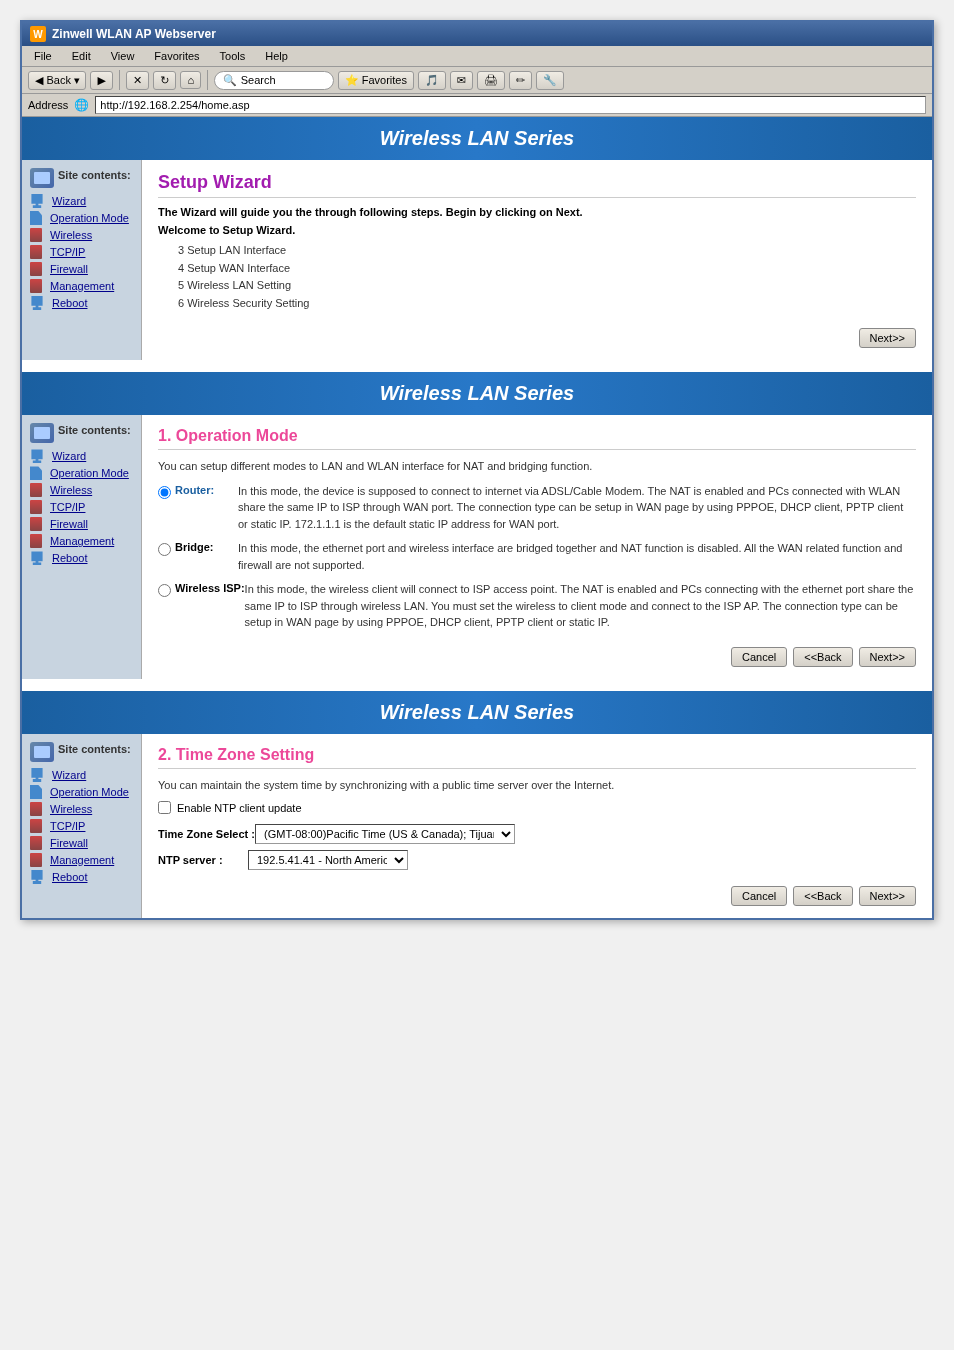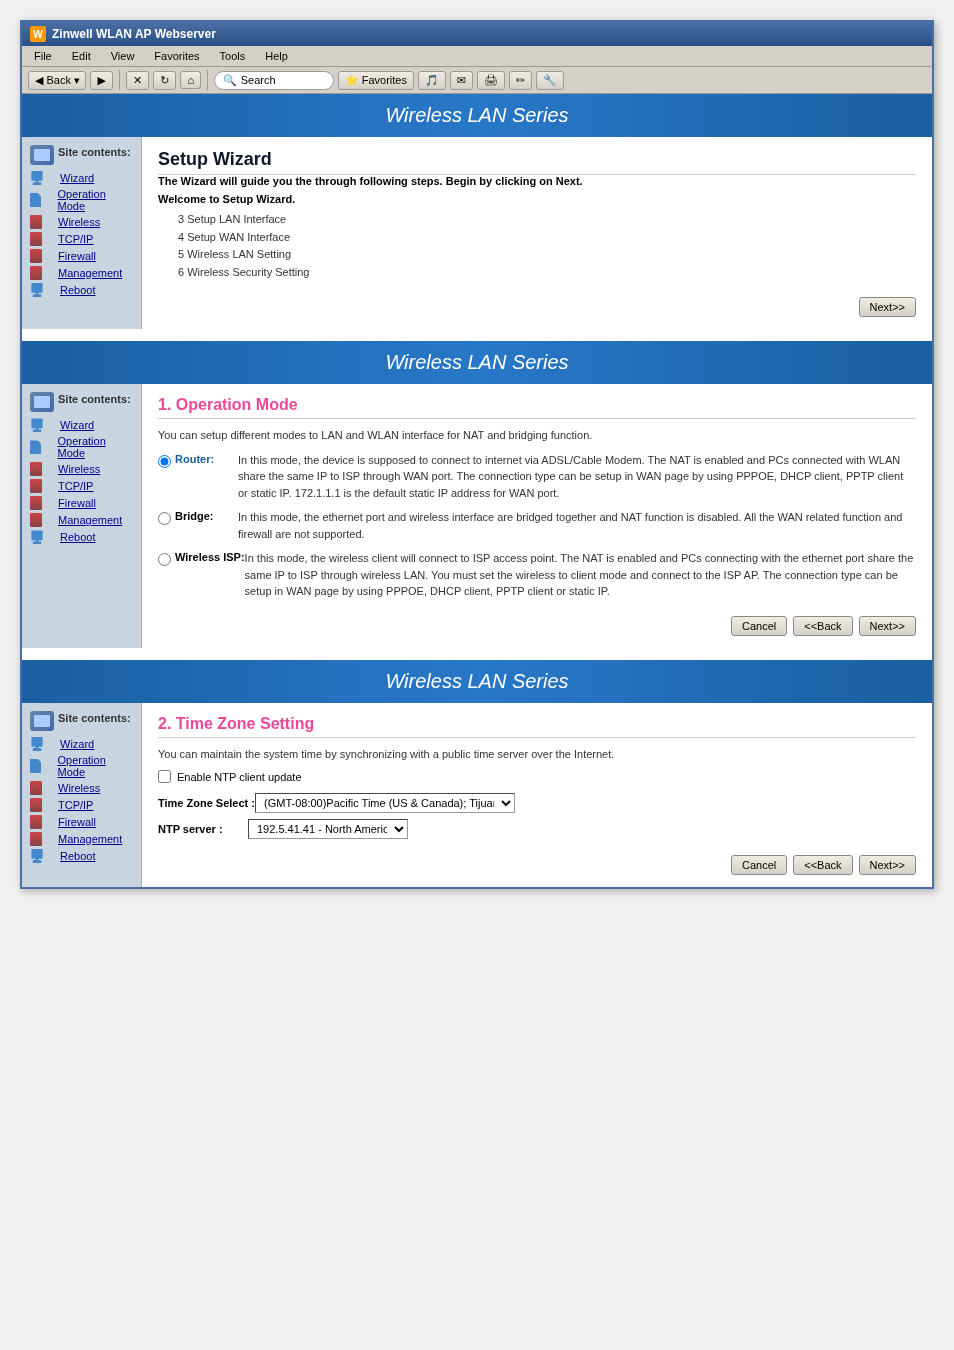--- a/index.html
+++ b/index.html
@@ -118,21 +118,21 @@
     .router-content {
       background: #e8e8e8;
     }
 
     .router-header {
       background: linear-gradient(to right, #1a5fa0, #2878c8, #1a5fa0);
       color: white;
       text-align: center;
       padding: 10px;
       font-size: 20px;
-      font-weight: normal;
+      font-weight: bold;
       font-style: italic;
     }
 
     .router-body {
       display: flex;
       background: #e8e8e8;
     }
 
     .router-sidebar {
       width: 120px;
@@ -145,41 +145,42 @@
     .sidebar-title {
       font-weight: bold;
       font-size: 11px;
       margin-bottom: 6px;
       color: #333;
     }
 
     .sidebar-icon-row {
       display: flex;
       align-items: center;
-      gap: 16px;
+      gap: 8px;
       margin-bottom: 3px;
     }
 
     .sidebar-link {
       font-size: 11px;
       color: #00008b;
       text-decoration: underline;
       cursor: pointer;
     }
 
     .router-main {
       flex: 1;
       padding: 12px 16px;
       background: white;
     }
 
     .wizard-title {
       font-size: 18px;
       font-weight: bold;
-      color: #0f172a;
+      color: #a21caf;
+      margin-bottom: 8px;
       border-bottom: 1px solid #ccc;
       padding-bottom: 4px;
     }
 
     .wizard-text {
       font-size: 11px;
       line-height: 1.5;
       color: #333;
       margin-bottom: 8px;
     }
@@ -336,20 +337,25 @@
         <span>⭐</span>
         <span>Favorites</span>
       </button>
       <button class="tb-btn">🎵</button>
       <button class="tb-btn">✉</button>
       <button class="tb-btn">🖨</button>
       <button class="tb-btn">✏</button>
       <button class="tb-btn">🔧</button>
     </div>
 
+    <div class="browser-addressbar">
+      <span>Address</span>
+      <span style="font-size:12px;">🌐</span>
+      <input class="address-input" type="text" value="http://192.168.2.254/home.asp" style="">
+    </div>
 
     <div class="router-content">
       <div class="router-header">Wireless LAN Series</div>
       <div class="router-body">
 
         <div class="router-sidebar">
           <div style="display:flex;align-items:center;gap:4px;margin-bottom:6px;">
             <div style="width:24px;height:20px;background:linear-gradient(135deg,#6688aa,#4466aa);border-radius:3px;display:flex;align-items:center;justify-content:center;">
               <div style="width:16px;height:12px;background:#aaccff;border-radius:1px;"></div>
             </div>

